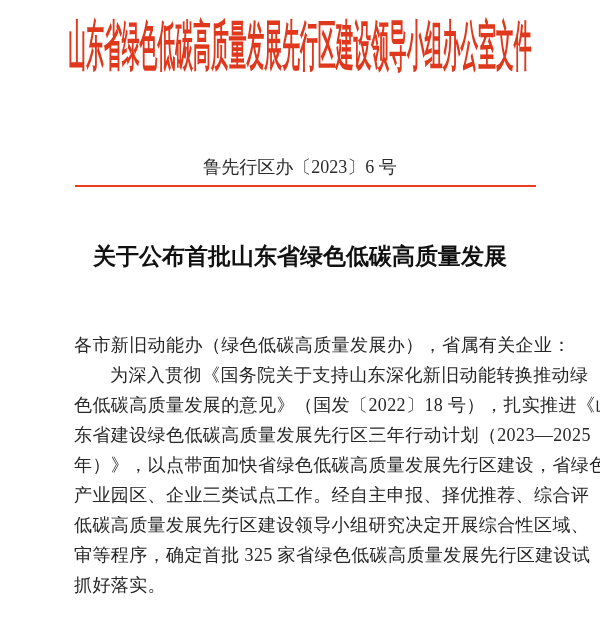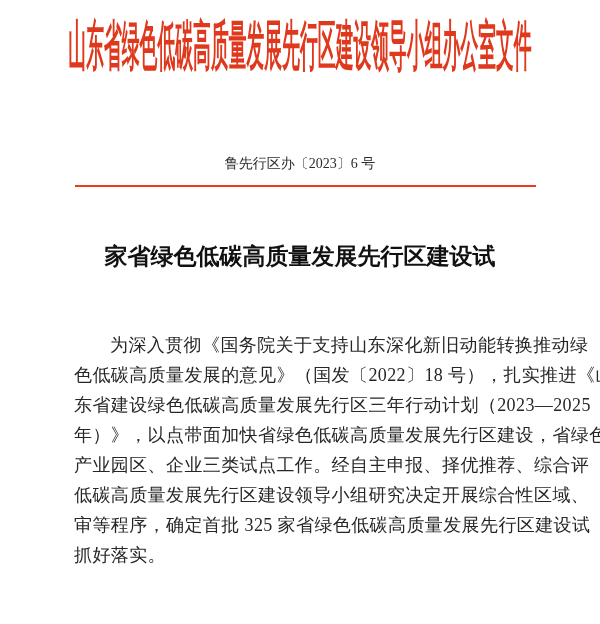--- a/index.html
+++ b/index.html
@@ -31,21 +31,21 @@
     transform-origin: center center;
   }
 
   
   .doc-number {
     position: absolute;
     top: 155px;
     left: 0;
     width: 100%;
     text-align: center;
-    font-size: 14px;
+    font-size: 18px;
     color: #2b2b2b;
   }
 
   
   .red-rule {
     position: absolute;
     top: 185px;
     left: 75px;
     width: 461px;
     height: 2px;
@@ -89,24 +89,25 @@
 
 <div class="page">
 
   <div class="masthead">山东省绿色低碳高质量发展先行区建设领导小组办公室文件</div>
 
   <div class="doc-number">鲁先行区办〔2023〕6 号</div>
 
   <div class="red-rule"></div>
 
   <div class="title">
-    <div>家省绿色低碳高质量发展先行区建设试</div>
+    <div>关于公布首批山东省绿色低碳高质量发展</div>
   </div>
 
   <div class="body-text">
+    <div class="body-line">各市新旧动能办（绿色低碳高质量发展办），省属有关企业：</div>
     <div class="body-line indent">为深入贯彻《国务院关于支持山东深化新旧动能转换推动绿</div>
     <div class="body-line">色低碳高质量发展的意见》（国发〔2022〕18 号），扎实推进《山</div>
     <div class="body-line">东省建设绿色低碳高质量发展先行区三年行动计划（2023—2025</div>
     <div class="body-line">年）》，以点带面加快省绿色低碳高质量发展先行区建设，省绿色</div>
     <div class="body-line">产业园区、企业三类试点工作。经自主申报、择优推荐、综合评</div>
     <div class="body-line">低碳高质量发展先行区建设领导小组研究决定开展综合性区域、</div>
     <div class="body-line">审等程序，确定首批 325 家省绿色低碳高质量发展先行区建设试</div>
     <div class="body-line">抓好落实。</div>
   </div>
 

